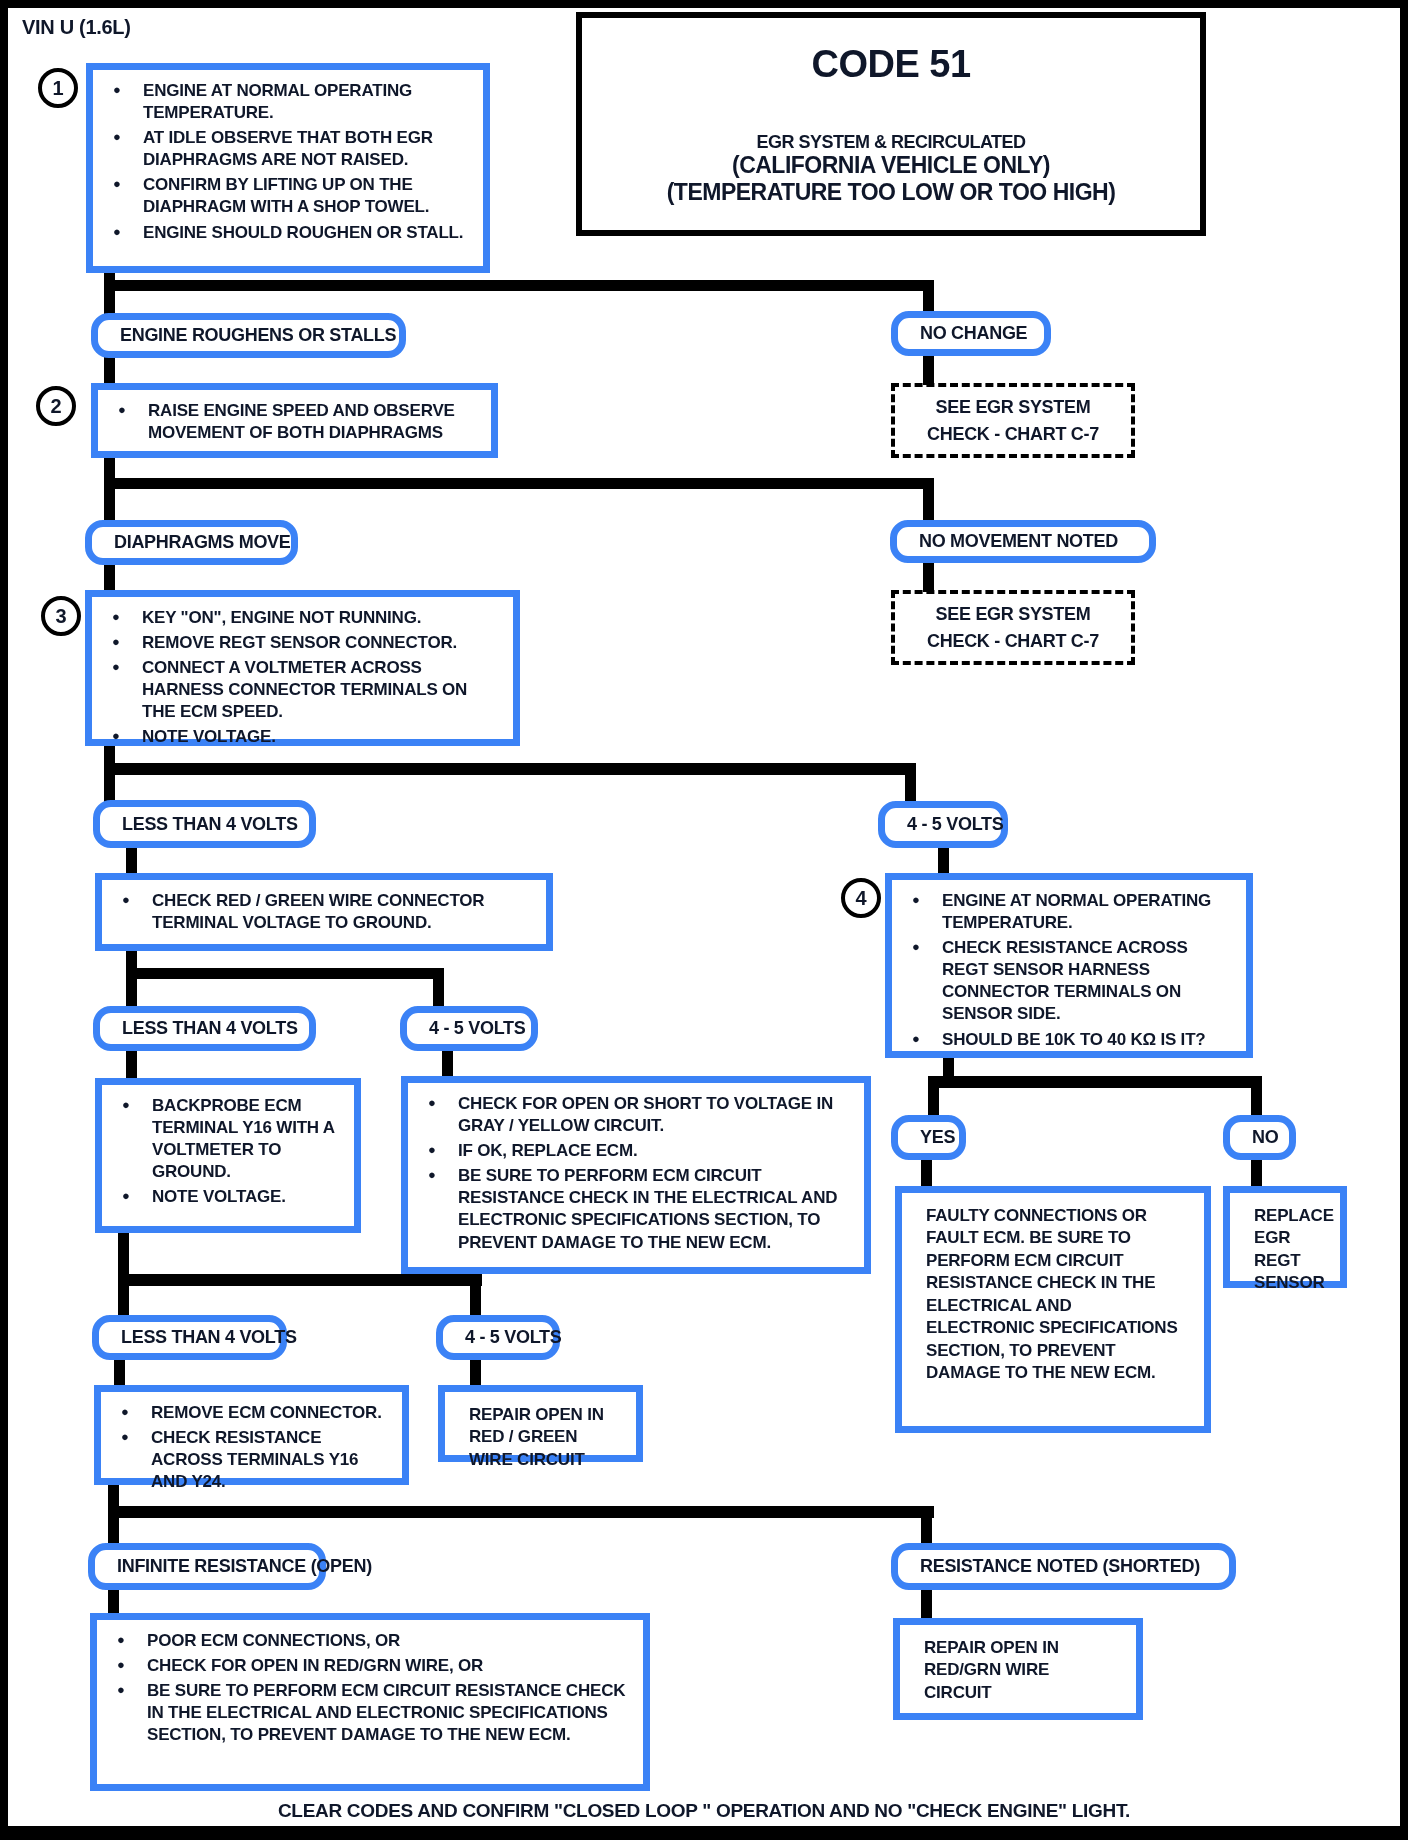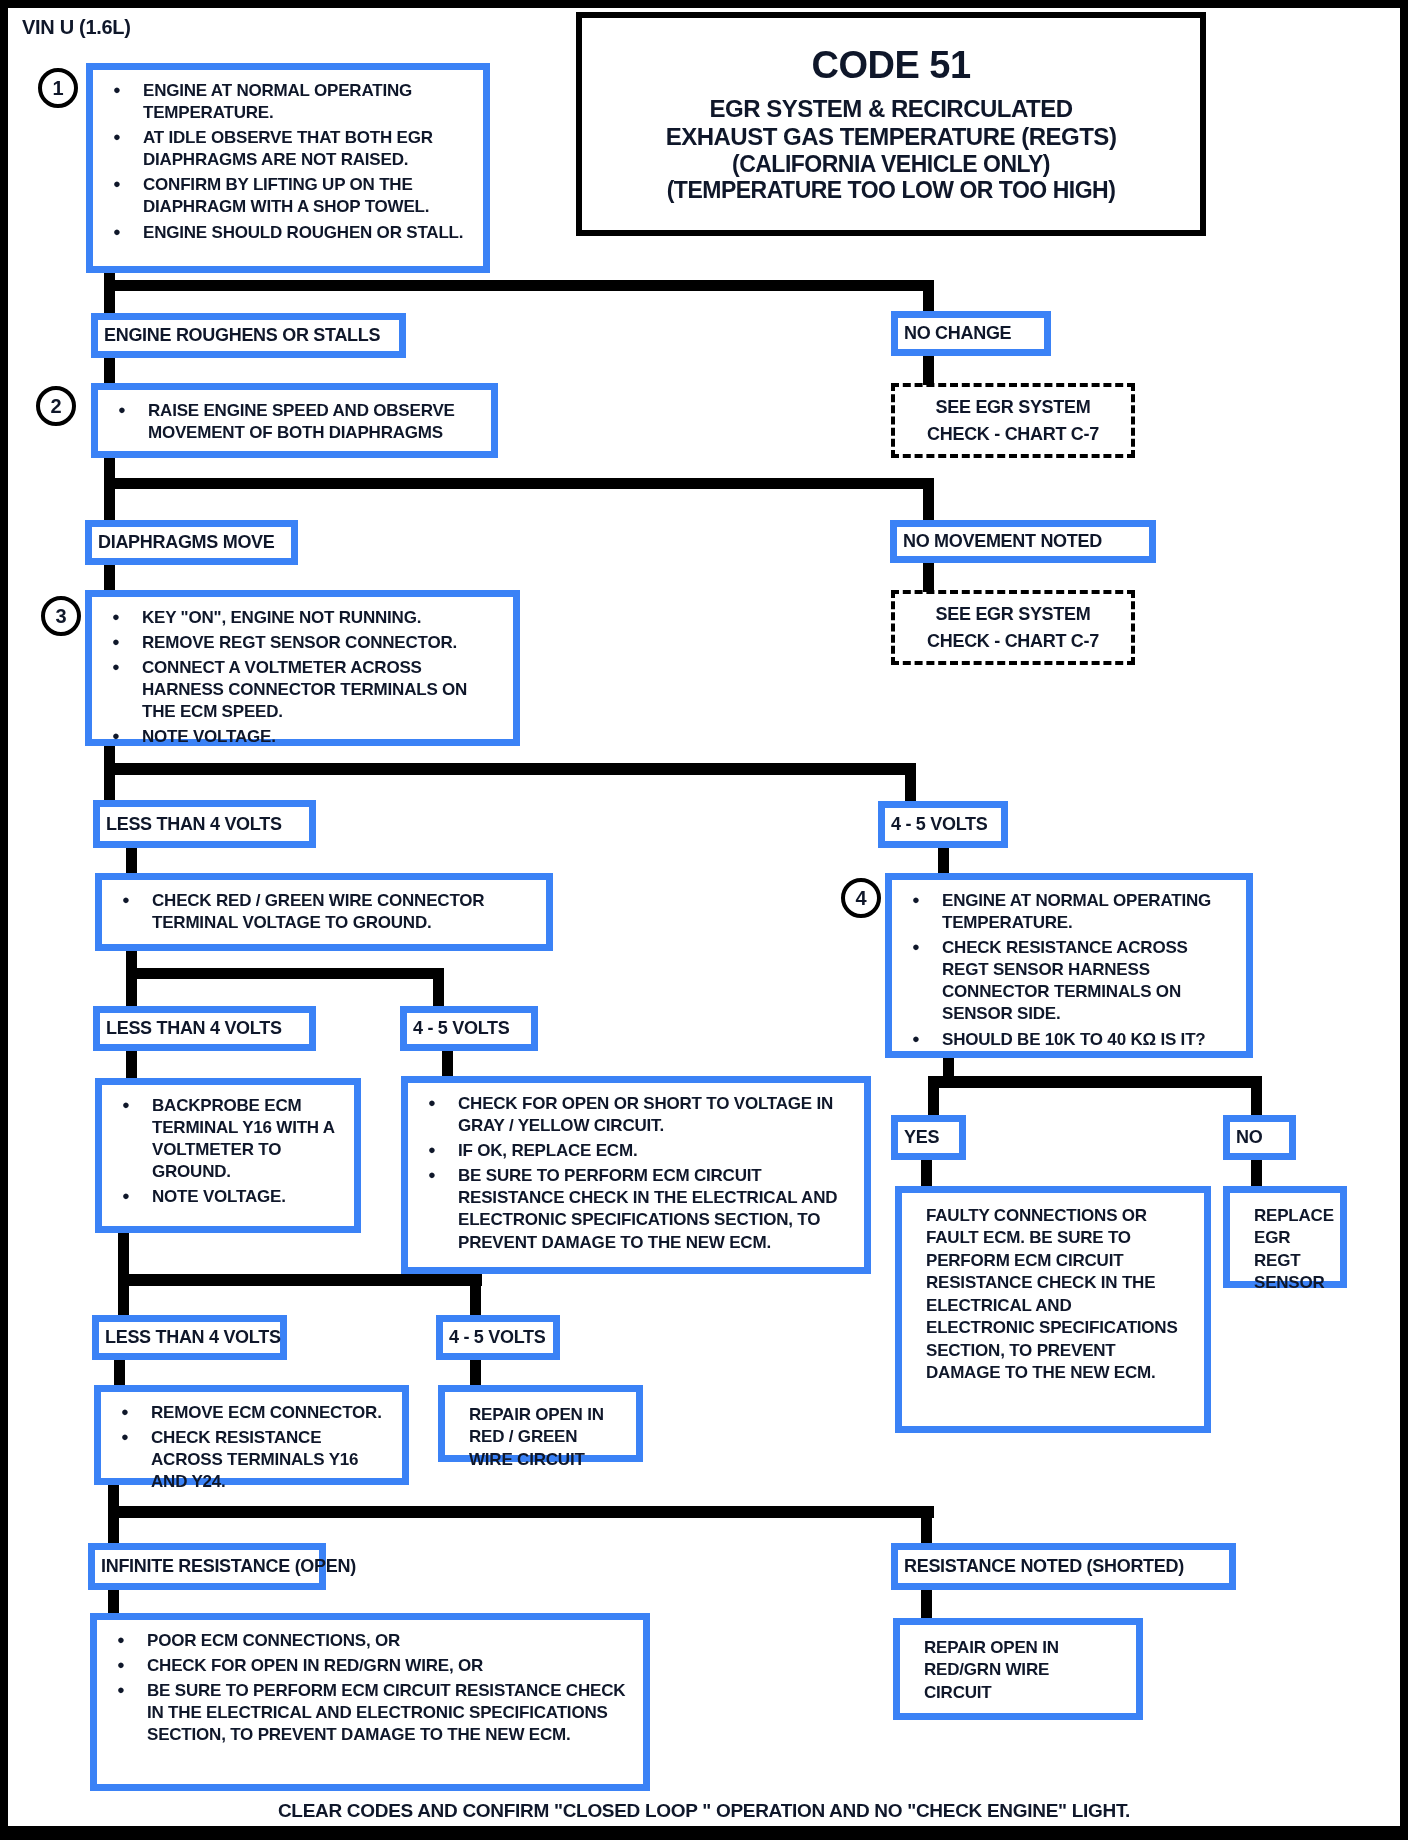--- a/index.html
+++ b/index.html
@@ -5,47 +5,46 @@
   html,body { margin:0; padding:0; background:#e8e8e8; }
   .page {
     position:relative; width:1408px; height:1840px; background:#ffffff;
     border:8px solid #000; border-bottom-width:14px; box-sizing:border-box;
     font-family:"Liberation Sans", sans-serif; font-weight:bold; color:#0f172a;
     overflow:hidden;
   }
   .abs { position:absolute; box-sizing:border-box; }
   .vline,.hline { position:absolute; background:#000; }
   .box { position:absolute; border:7px solid #3b82f6; background:#fff; box-sizing:border-box; }
-  .label { display:flex; align-items:center; padding:0 6px; font-size:18px; letter-spacing:-0.3px; white-space:nowrap; }
+  .label { display:flex; align-items:center; padding:0 22px; font-size:18px; letter-spacing:-0.3px; white-space:nowrap;border-radius:18px; }
   .dashed { border:4px dashed #000; display:flex; flex-direction:column; align-items:center; justify-content:center; font-size:18px; letter-spacing:-0.3px; line-height:1.5; }
   .bullets { padding:10px 12px 8px 10px; font-size:17px; line-height:1.3; letter-spacing:-0.2px; }
   .bullet { position:relative; padding-left:40px; margin-bottom:3px; }
   .bullet::before { content:"●"; position:absolute; left:10px; top:2px; font-size:13px; }
   .plain { padding:12px 24px; font-size:17px; line-height:1.32; letter-spacing:-0.2px; }
   .circle { position:absolute; width:40px; height:40px; border:4px solid #000; border-radius:50%;
     display:flex; align-items:center; justify-content:center; font-size:20px; background:#fff; box-sizing:border-box; }
   .vin { position:absolute; left:14px; top:8px; font-size:20px; letter-spacing:-0.3px; }
   .titlebox { position:absolute; left:568px; top:4px; width:618px; height:212px; border:6px solid #000;
     display:flex; flex-direction:column; align-items:center; justify-content:center; text-align:center; letter-spacing:-0.5px; }
   .t-code { font-size:38px; margin-bottom:8px; }
-  .t-big { font-size:24px; line-height:1.15; }
+  .t-big { font-size:18px; line-height:1.15;margin-top:38px; }
   .t-small { font-size:23px; line-height:1.15; }
   .footer { position:absolute; left:0; top:1792px; width:100%; text-align:center; font-size:19px; letter-spacing:-0.3px; }
 </style>
 </head>
 <body>
 
 <div class="page">
 
   <div class="vin">VIN U (1.6L)</div>
 
   <div class="titlebox">
     <div class="t-code">CODE 51</div>
     <div class="t-big">EGR SYSTEM &amp;  RECIRCULATED</div>
-    <div class="t-big">EXHAUST GAS TEMPERATURE (REGTS)</div>
     <div class="t-small">(CALIFORNIA VEHICLE ONLY)</div>
     <div class="t-small">(TEMPERATURE TOO LOW OR TOO HIGH)</div>
   </div>
 
   <div class="vline" style="left:96px;top:257px;width:11px;height:50px"></div>
   <div class="hline" style="left:96px;top:272px;width:830px;height:11px"></div>
   <div class="vline" style="left:915px;top:280px;width:11px;height:25px"></div>
 
   <div class="vline" style="left:96px;top:348px;width:11px;height:29px"></div>
   <div class="vline" style="left:915px;top:346px;width:11px;height:31px"></div>

